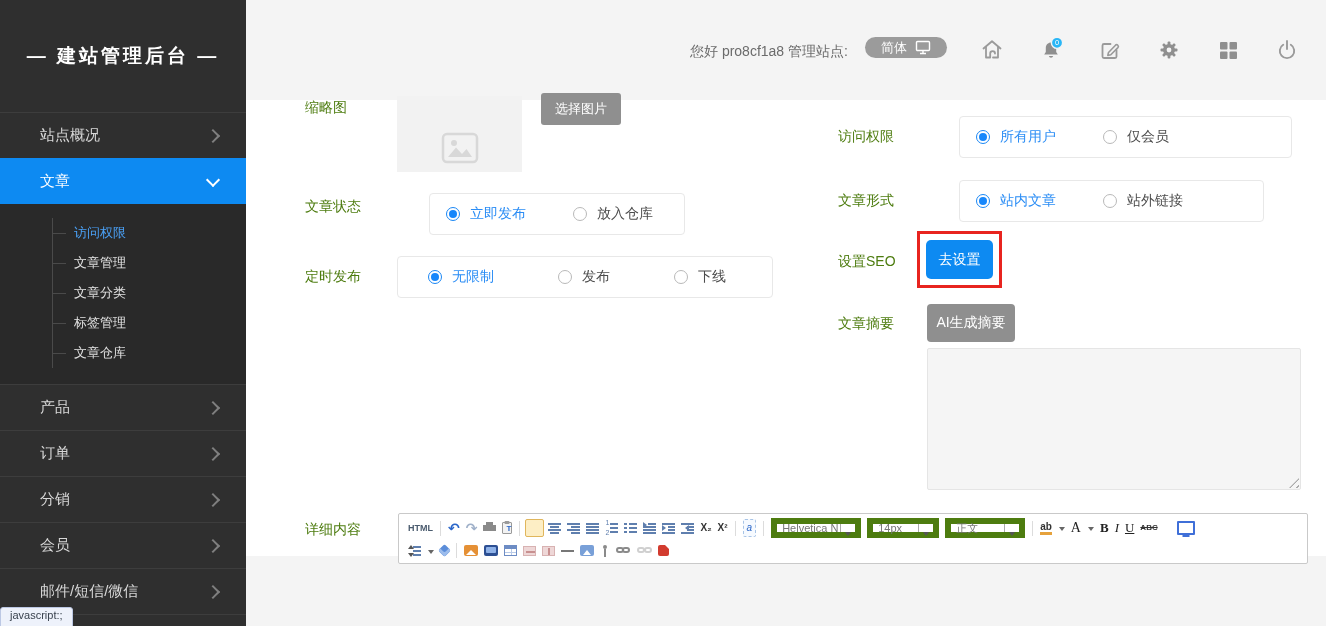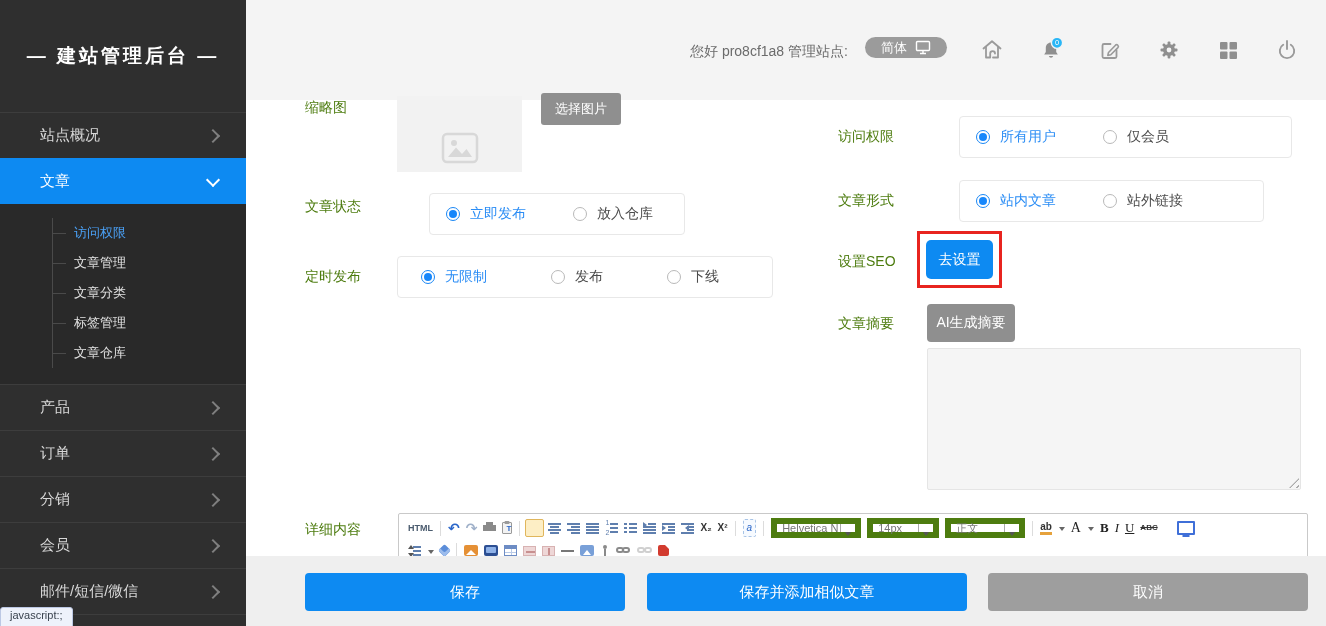--- a/index.html
+++ b/index.html
@@ -44,21 +44,21 @@
              display:flex;align-items:center;box-sizing:border-box;}
   .radio-opt{display:flex;align-items:center;cursor:pointer;}
   .rdot{width:14px;height:14px;border-radius:50%;border:1px solid #b9b9b9;background:#fff;
         position:relative;box-sizing:border-box;flex:none;}
   .radio-opt.selected .rdot{border-color:#1a87f5;}
   .radio-opt.selected .rdot::after{content:'';position:absolute;left:2px;top:2px;right:2px;bottom:2px;
         background:#1787fb;border-radius:50%;}
   .rlabel{margin-left:10px;font-size:14px;color:#4c4c4c;}
   .radio-opt.selected .rlabel{color:#2b8df5;}
   .gap47{padding-left:16px;gap:47px;margin-left:32px;}
-  .gap3{padding-left:23px;gap:64px;}
+  .gap3{padding-left:30px;gap:64px;}
   .seo-btn{position:absolute;left:680px;top:140px;width:67px;height:39px;background:#0d8af2;color:#fff;
            border:none;border-radius:5px;font-size:14px;font-family:inherit;cursor:pointer;}
   .seo-annotation{position:absolute;left:671px;top:131px;width:85px;height:57px;border:3px solid #e8241f;
                   box-sizing:border-box;pointer-events:none;z-index:4;}
   .summary-area{position:absolute;left:681px;top:248px;width:374px;height:142px;background:#f5f5f5;
                 border:1px solid #e5e5e5;border-radius:2px;box-sizing:border-box;resize:none;font-family:inherit;}
   .summary-area::after{content:'';position:absolute;right:1px;bottom:1px;width:10px;height:10px;
       background:repeating-linear-gradient(135deg,transparent 0 2px,#ababab 2px 3px,transparent 3px 5px);
       clip-path:polygon(100% 0,100% 100%,0 100%);}
   
@@ -346,25 +346,20 @@
           <span class="tbi i-hr"></span>
           <span class="tbi i-map"></span>
           <span class="tbi i-anchor"></span>
           <span class="tbi i-link"></span>
           <span class="tbi i-unlink"></span>
           <span class="tbi i-flash"></span>
         </div>
     </div>
   </div>
 
-  <div class="footerbar">
-    <button class="fbtn blue" style="left:59px;">保存</button>
-    <button class="fbtn blue" style="left:401px;">保存并添加相似文章</button>
-    <button class="fbtn gray" style="left:742px;">取消</button>
-  </div>
 
   <div class="sidebar">
     <div class="logo">— 建站管理后台 —</div>
     <div>
 
     <div class="side-item">
           <span class="side-label">站点概况</span>
           <span class="chev"></span>
         </div>
         <div class="side-item active chev-down">

